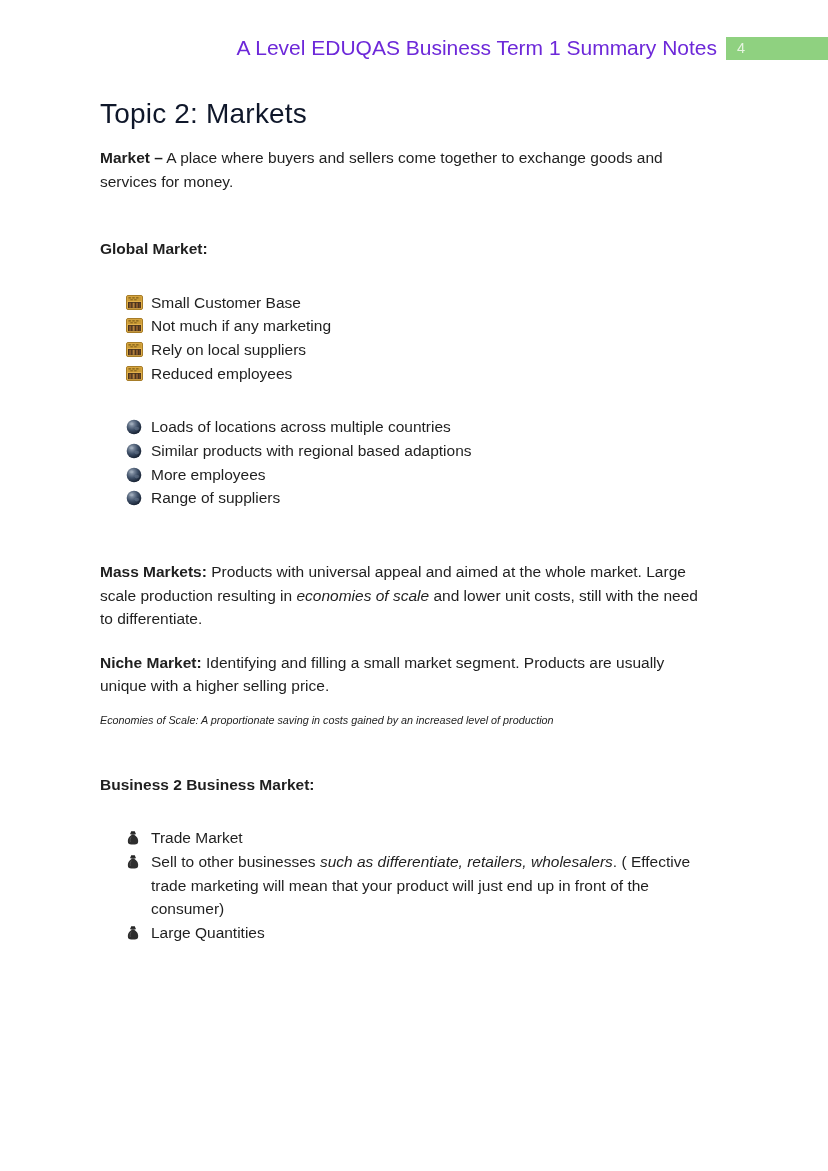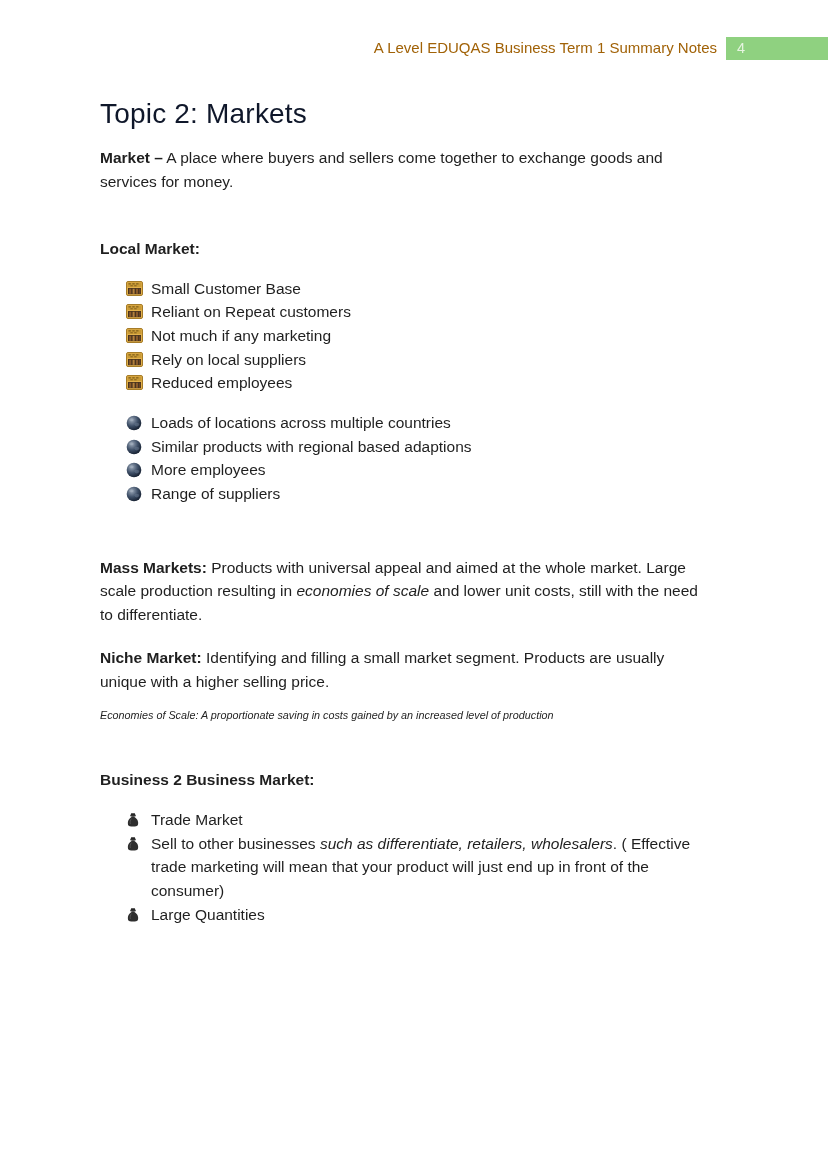--- a/index.html
+++ b/index.html
@@ -10,21 +10,21 @@
     background:#ffffff;
     overflow:hidden;
     font-family:"Liberation Sans", sans-serif;
     color:#1f1f1f;
   }
   
   .header {
     position:absolute; top:36px; left:0; right:0; height:24px;
     display:flex; justify-content:flex-end; align-items:center; gap:9px;
   }
-  .header-title { font-size:15px; color:#a16207; line-height:24px; }
+  .header-title { font-size:21px; color:#6d28d9; line-height:24px; }
   .page-badge {
     width:102px; height:23px;
     background:#8FD180;
     display:flex; align-items:center;
     padding-left:11px;
     font-size:14.5px;
     color:#e7f5e1;
   }
   
   .content { position:absolute; left:100px; top:97px; width:612px; }
@@ -36,21 +36,21 @@
   .intro-para { margin-top:15px; }
   .bold { font-weight:700; }
   .italic { font-style:italic; }
   .section-heading { font-size:15.5px; font-weight:700; line-height:23.5px; }
   .local-heading { margin-top:44px; }
   .heading-row { position:relative; margin-top:19px; }
   .heading-note {
     position:absolute; left:270px; top:0;
     font-style:italic; font-weight:400; font-size:15.5px; line-height:23.5px;
   }
-  ul.bullet-list { list-style:none; margin-top:16px; }
+  ul.bullet-list { list-style:none; margin-top:30px; }
   ul.bullet-list li {
     display:flex; align-items:flex-start;
     font-size:15.5px; line-height:23.7px;
   }
   .bullet { flex:0 0 auto; width:17px; margin-left:26px; margin-right:8px; margin-top:4px; }
   .bullet svg { display:block; }
   .li-text { flex:1 1 auto; }
   .mass-para { margin-top:50px; }
   .niche-para { margin-top:20px; }
   .footnote {
@@ -107,38 +107,30 @@
       <span>4</span>
     </span>
   </div>
 
   <div class="content">
 
     <div class="doc-title">Topic 2: Markets</div>
 
     <p class="para intro-para"><span class="bold">Market –</span><span> A place where buyers and sellers come together to exchange goods and services for money.</span></p>
 
-    <div class="section-heading local-heading">Local Market:</div>
+    <div class="section-heading local-heading">Global Market:</div>
 
     <ul class="bullet-list">
       <li>
           <span class="bullet">
             <svg width="17" height="15" viewBox="0 0 17 15">
               <use href="#icon-stall"></use>
             </svg>
           </span>
           <span class="li-text">Small Customer Base</span>
-        </li>
-      <li>
-          <span class="bullet">
-            <svg width="17" height="15" viewBox="0 0 17 15">
-              <use href="#icon-stall"></use>
-            </svg>
-          </span>
-          <span class="li-text">Reliant on Repeat customers</span>
         </li>
       <li>
           <span class="bullet">
             <svg width="17" height="15" viewBox="0 0 17 15">
               <use href="#icon-stall"></use>
             </svg>
           </span>
           <span class="li-text">Not much if any marketing</span>
         </li>
       <li>

